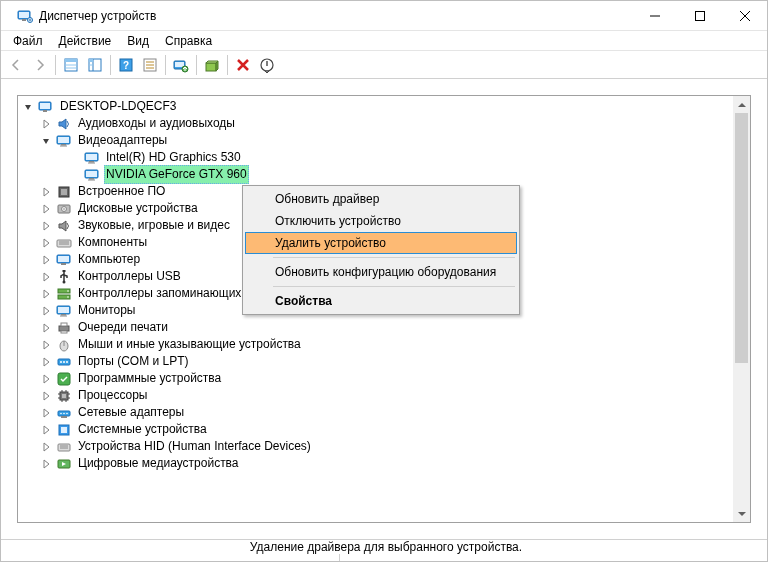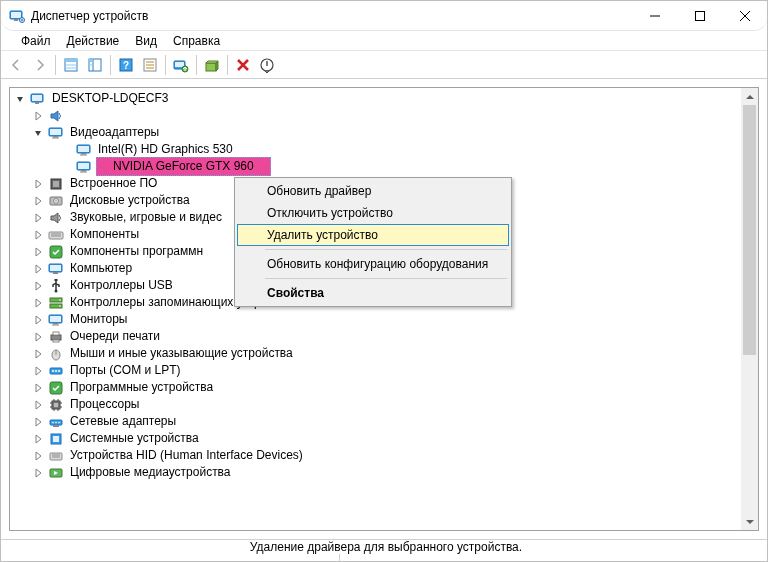--- a/index.html
+++ b/index.html
@@ -7,64 +7,64 @@
     margin: 0; padding: 0;
     width: 768px; height: 562px;
     font-family: "Segoe UI", Tahoma, sans-serif;
     font-size: 12px;
     background: #fff;
     overflow: hidden;
     color: #000;
   }
   .window { width: 768px; height: 562px; border: 1px solid #bfbfbf; display: flex; flex-direction: column; }
   
-  .titlebar { height: 30px; display: flex; align-items: center; padding-left: 8px; border-bottom: 1px solid #e5e5e5; border-radius: 13px; }
+  .titlebar { height: 30px; display: flex; align-items: center; padding-left: 16px; border-bottom: 1px solid #e5e5e5; }
   .titlebar .tb-icon { width: 16px; height: 16px; margin-right: 6px; }
   .titlebar .tb-text { flex: 1 1 auto; font-size: 12px; }
   .titlebar .tb-buttons { display: flex; height: 100%; }
   .titlebar .tb-btn { width: 45px; display: flex; align-items: center; justify-content: center; }
   .titlebar .tb-btn svg { pointer-events: none; }
   
-  .menubar { height: 20px; display: flex; align-items: center; padding-left: 12px; border-bottom: 1px solid #e5e5e5; text-align: center; }
+  .menubar { height: 20px; display: flex; align-items: center; padding-left: 4px; border-bottom: 1px solid #e5e5e5; text-align: center; }
   .menubar .menu-item { padding: 2px 8px; }
   
   .toolbar { height: 28px; display: flex; align-items: center; padding: 0 4px; border-bottom: 1px solid #d0d0d0; gap: 2px; }
   .toolbar .tb-divider { width: 1px; height: 20px; background: #ccc; margin: 0 2px; }
   .toolbar .tool { width: 22px; height: 22px; display: flex; align-items: center; justify-content: center; border: 1px solid transparent; }
   .toolbar .tool.disabled { opacity: 0.45; }
   
-  .content { flex: 1 1 auto; position: relative; border: 1px solid #a0a0a0; margin: 8px; overflow: hidden; background: #fff; }
+  .content { flex: 1 1 auto; position: relative; border: 1px solid #a0a0a0; margin: 16px; overflow: hidden; background: #fff; }
   .inner { position: absolute; inset: 0 17px 0 0; overflow: hidden; }
   .vscroll { position: absolute; right: 0; top: 0; bottom: 0; width: 17px; background: #f0f0f0; display: flex; flex-direction: column; }
   .vscroll .arrow { height: 17px; display: flex; align-items: center; justify-content: center; color: #606060; }
   .vscroll .track { flex: 1; position: relative; }
   .vscroll .thumb { position: absolute; left: 2px; right: 2px; top: 0; height: 250px; background: #cdcdcd; }
 
   .tree { padding-top: 2px; font-size: 12px; line-height: 17px; }
   .node-row { display: flex; align-items: center; height: 17px; white-space: nowrap; }
   .indent { display: inline-block; }
   .expander { width: 12px; height: 12px; display: inline-flex; align-items: center; justify-content: center; margin-right: 2px; color: #555; }
   .expander.none { visibility: hidden; }
   .node-icon { width: 16px; height: 16px; margin: 0 4px 0 2px; display: inline-flex; align-items: center; justify-content: center; }
   .node-label { padding: 0 2px; }
-  .node-label.selected { background: #ec4899; border: 1px dotted #66a9e8; padding: 0 16px; }
+  .node-label.selected { background: #86efac; border: 1px dotted #66a9e8; padding: 0 1px; }
 
   
   .context-menu {
     position: absolute;
     left: 224px; top: 89px;
     width: 278px;
     background: #f0f0f0;
     border: 1px solid #a0a0a0;
     box-shadow: 2px 2px 3px rgba(0,0,0,.25);
     padding: 2px;
     font-size: 12px;
   }
   .ctx-item { padding: 4px 18px 4px 30px; }
-  .ctx-item.hover { background: #fef9c3; border: 1px solid #2a8dd4; padding: 3px 17px 3px 29px; }
+  .ctx-item.hover { background: #fdba74; border: 1px solid #2a8dd4; padding: 3px 17px 3px 29px; }
   .ctx-sep { height: 1px; background: #d0d0d0; margin: 3px 2px 3px 28px; }
 
   
   .statusbar { height: 22px; border-top: 1px solid #d0d0d0; display: flex; align-items: center; flex-direction: column; }
   .statusbar .status-text { flex: 1; padding-left: 4px; font-size: 12px; }
   .statusbar .cell { width: 90px; height: 100%; border-left: 1px solid #d0d0d0; }
 
   svg { display: block; }
 </style>
 </head>
@@ -212,20 +212,21 @@
               <svg width="10" height="10">
                 <path d="M3 1 L8 5 L3 9 z" fill="none" stroke="#808080" stroke-width="1"></path>
               </svg>
             </span>
     <span class="node-icon">
               <svg width="16" height="16" viewBox="0 0 16 16">
                 <path d="M3 6 h3 l4 -3 v10 l-4 -3 h-3 z" fill="#4a90d9" stroke="#2e6aa8"></path>
                 <path d="M11 5 q3 3 0 6" fill="none" stroke="#2e6aa8"></path>
               </svg>
             </span>
+    <span class="node-label">Аудиовходы и аудиовыходы</span>
   </div>
           <div class="node-row">
     <span class="indent" style="width:22px"></span>
     <span class="expander">
               <svg width="10" height="10">
                 <path d="M2 3 L8 3 L5 8 z" fill="#404040"></path>
               </svg>
             </span>
     <span class="node-icon">
               <svg width="16" height="16" viewBox="0 0 16 16">
@@ -317,35 +318,20 @@
               </svg>
             </span>
     <span class="node-icon">
               <svg width="16" height="16" viewBox="0 0 16 16">
                 <rect x="1" y="5" width="14" height="7" rx="1" fill="#ddd" stroke="#888"></rect>
                 <line x1="3" y1="7" x2="13" y2="7" stroke="#888"></line>
                 <line x1="3" y1="9" x2="13" y2="9" stroke="#888"></line>
               </svg>
             </span>
     <span class="node-label">Компоненты</span>
-  </div>
-          <div class="node-row">
-    <span class="indent" style="width:22px"></span>
-    <span class="expander">
-              <svg width="10" height="10">
-                <path d="M3 1 L8 5 L3 9 z" fill="none" stroke="#808080" stroke-width="1"></path>
-              </svg>
-            </span>
-    <span class="node-icon">
-              <svg width="16" height="16" viewBox="0 0 16 16">
-                <rect x="2" y="2" width="12" height="12" rx="2" fill="#4caf50" stroke="#2e7d32"></rect>
-                <path d="M5 8 l2 2 l4 -4" fill="none" stroke="#fff" stroke-width="1.5"></path>
-              </svg>
-            </span>
-    <span class="node-label">Компоненты программн</span>
   </div>
           <div class="node-row">
     <span class="indent" style="width:22px"></span>
     <span class="expander">
               <svg width="10" height="10">
                 <path d="M3 1 L8 5 L3 9 z" fill="none" stroke="#808080" stroke-width="1"></path>
               </svg>
             </span>
     <span class="node-icon">
               <svg width="16" height="16" viewBox="0 0 16 16">

